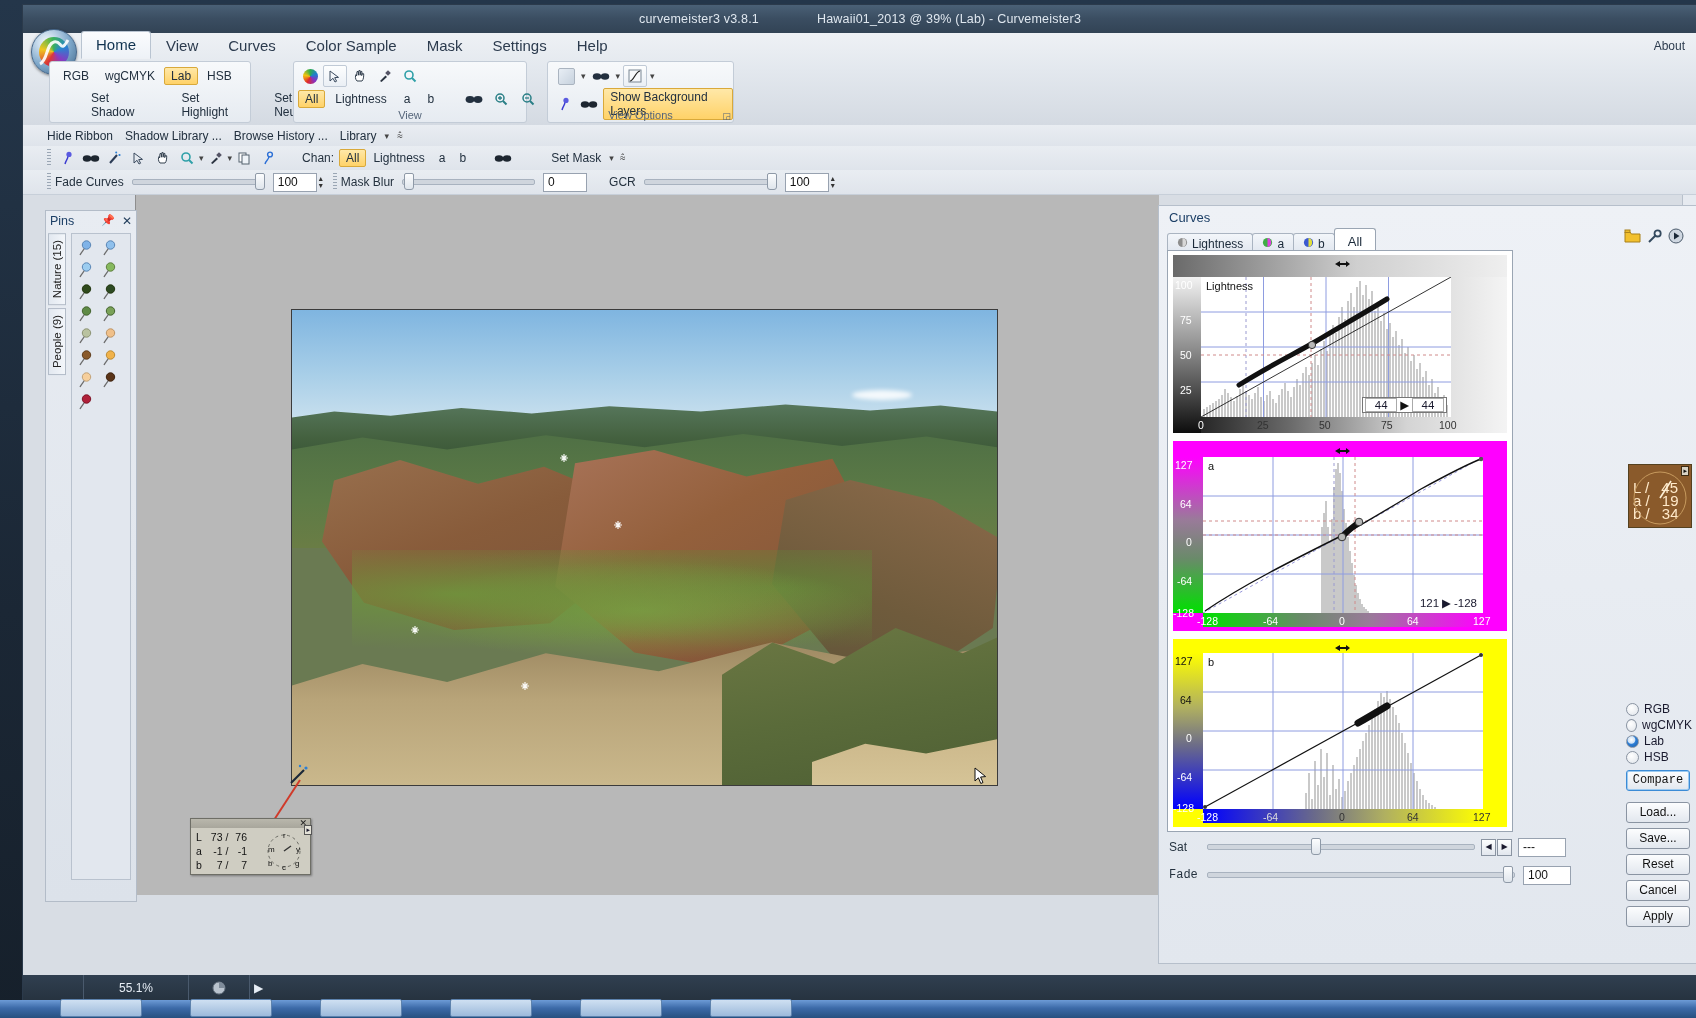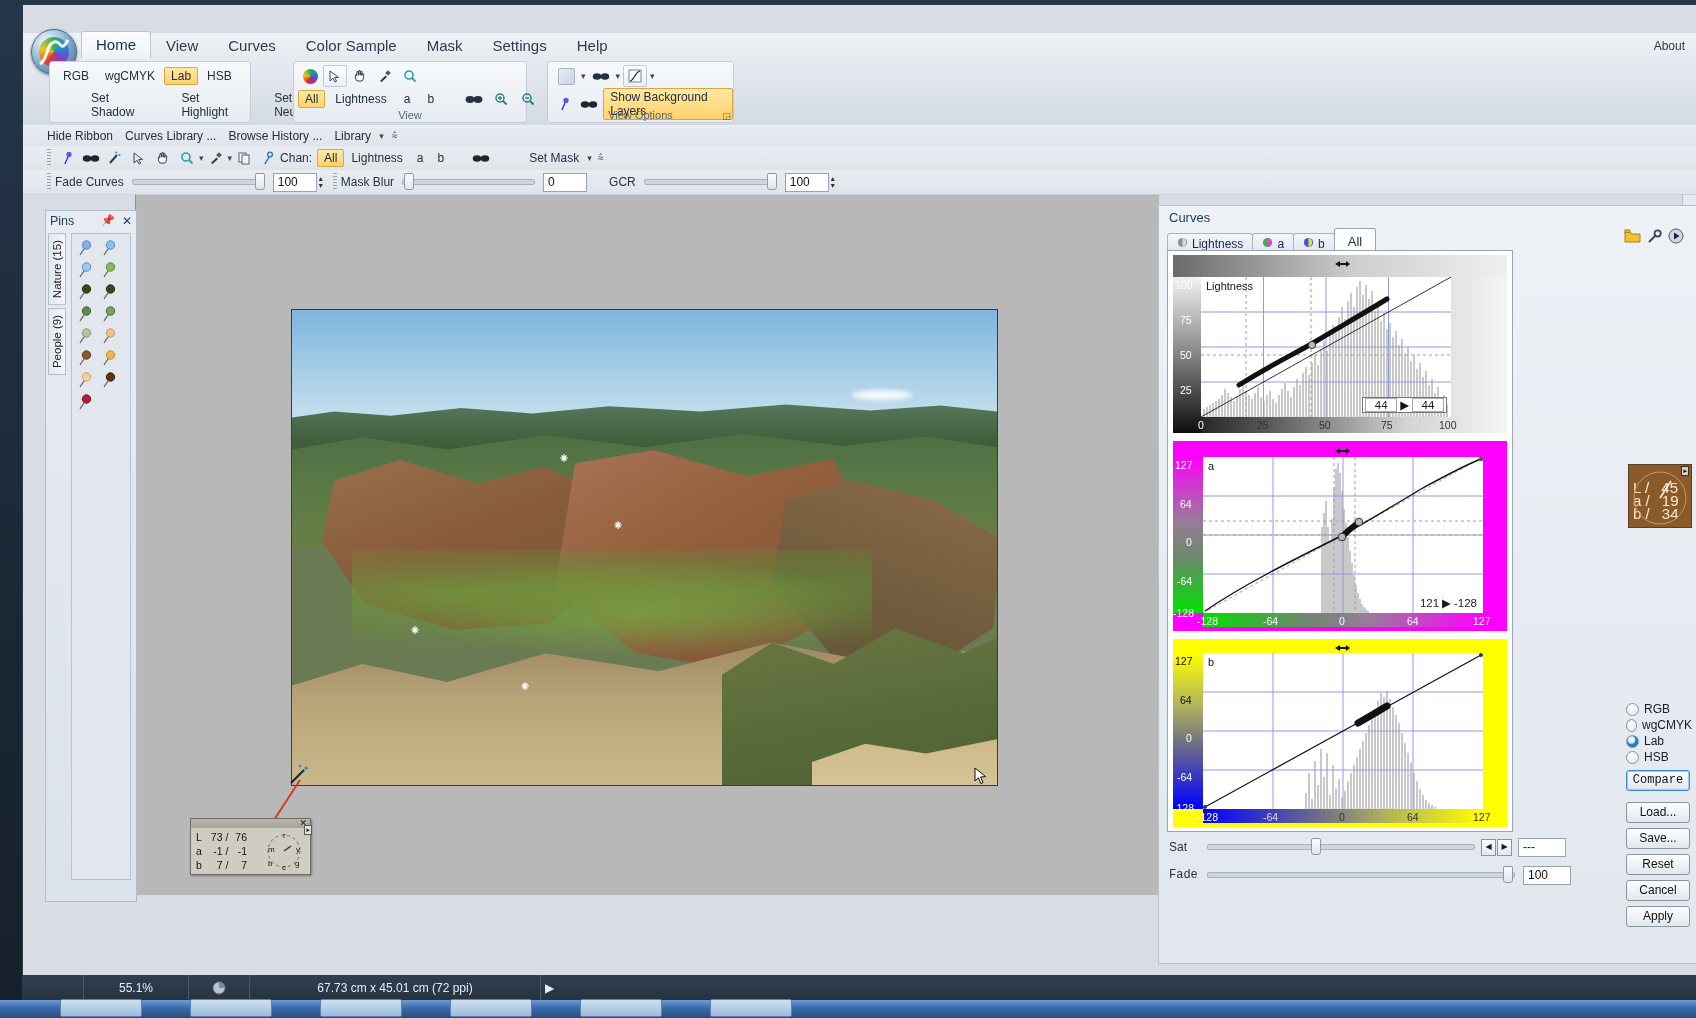--- a/index.html
+++ b/index.html
@@ -136,20 +136,26 @@
   .vscroll{position:absolute;right:0;top:190px;width:14px;height:700px;background:#e6eaf0;border-left:1px solid #b8c0cb;}
 </style>
 </head>
 <body>
 
 <div class="app">
   <div class="desktop"></div>
 
   <div class="win">
 
+    <div class="titlebar">
+      <div class="title-center">
+        <span>curvemeister3 v3.8.1</span>
+        <span>Hawaii01_2013 @ 39% (Lab) - Curvemeister3</span>
+      </div>
+    </div>
 
     <div class="ribbon">
       <div class="orb">
         <div class="o-in"></div>
         <svg class="o-curve" viewBox="0 0 44 44">
           <path d="M8 34 C16 30 14 14 22 12 C30 10 28 24 36 10" stroke="#ffffff" stroke-width="3" fill="none" opacity=".9"></path>
         </svg>
       </div>
 
       <div class="tabs">
@@ -300,21 +306,21 @@
             <span class="pill sel">Show Background Layers</span>
           </div>
           <div class="grp-label">View Options</div>
           <div style="position:absolute;right:2px;bottom:1px;font-size:9px;color:#55657a;">◲</div>
         </div>
       </div>
     </div>
 
     <div class="qrow" style="top:120px;height:21px;padding-left:18px;">
       <span class="qlink">Hide Ribbon</span>
-      <span class="qlink">Curves Library ...</span>
+      <span class="qlink">Shadow Library ...</span>
       <span class="qlink">Browse History ...</span>
       <span class="qlink">Library</span>
       <span style="font-size:9px;color:#444;margin-left:2px;">▾</span>
       <span style="font-size:10px;color:#444;margin-left:8px;">⩯</span>
     </div>
 
     <div class="qrow" style="top:141px;height:24px;padding-left:20px;">
       <span class="grip"></span>
       <span class="icbox">
         <svg width="13" height="14" viewBox="0 0 13 14">
@@ -365,21 +371,21 @@
             <rect x="1" y="1" width="7" height="9" fill="#fff" stroke="#55636f"></rect>
             <rect x="4" y="3" width="7" height="9" fill="#eef3f8" stroke="#55636f"></rect>
           </svg>
       </span>
       <span class="icbox">
         <svg width="13" height="14" viewBox="0 0 13 14">
             <path d="M3 13 C4 9 7 9 7 5" stroke="#2b6fd6" stroke-width="1.4" fill="none"></path>
             <circle cx="8" cy="3.5" r="2.4" fill="none" stroke="#2b6fd6" stroke-width="1.4"></circle>
           </svg>
       </span>
-      <span class="slabel" style="text-align:right;">Chan:</span>
+      <span class="slabel" style="margin-left:22px;text-align:right;">Chan:</span>
       <span class="pill sel" style="margin-left:5px;">All</span>
       <span class="pill">Lightness</span>
       <span class="pill">a</span>
       <span class="pill">b</span>
       <span class="icbox" style="margin-left:18px;">
         <svg width="18" height="11" viewBox="0 0 18 11">
             <ellipse cx="5" cy="5.5" rx="4.2" ry="3.2" fill="#1d2630"></ellipse>
             <ellipse cx="13" cy="5.5" rx="4.2" ry="3.2" fill="#1d2630"></ellipse>
             <rect x="8.5" y="4.6" width="1.2" height="2" fill="#1d2630"></rect>
           </svg>
@@ -1037,21 +1043,20 @@
 
     <div class="statusbar">
       <div class="sb-seg" style="width:40px;"></div>
       <div class="sb-seg" style="width:84px;justify-content:center;">55.1%</div>
       <div class="sb-seg" style="width:40px;justify-content:center;">
         <svg width="14" height="14" viewBox="0 0 14 14">
             <circle cx="7" cy="7" r="6" fill="#b9c3ce" stroke="#6a7684"></circle>
             <path d="M7 1 A6 6 0 0 1 13 7 L7 7 Z" fill="#7e8b99"></path>
           </svg>
       </div>
-      <div class="sb-seg" style="width:270px;justify-content:center;">67.73 cm x 45.01 cm (72 ppi)</div>
       <div class="sb-seg" style="border-right:none;padding-left:4px;">▶</div>
     </div>
   </div>
 
   <div class="taskbar">
     <div class="tbitem" style="left:60px;width:80px;"></div>
     <div class="tbitem" style="left:190px;width:80px;"></div>
     <div class="tbitem" style="left:320px;width:80px;"></div>
     <div class="tbitem" style="left:450px;width:80px;"></div>
     <div class="tbitem" style="left:580px;width:80px;"></div>

